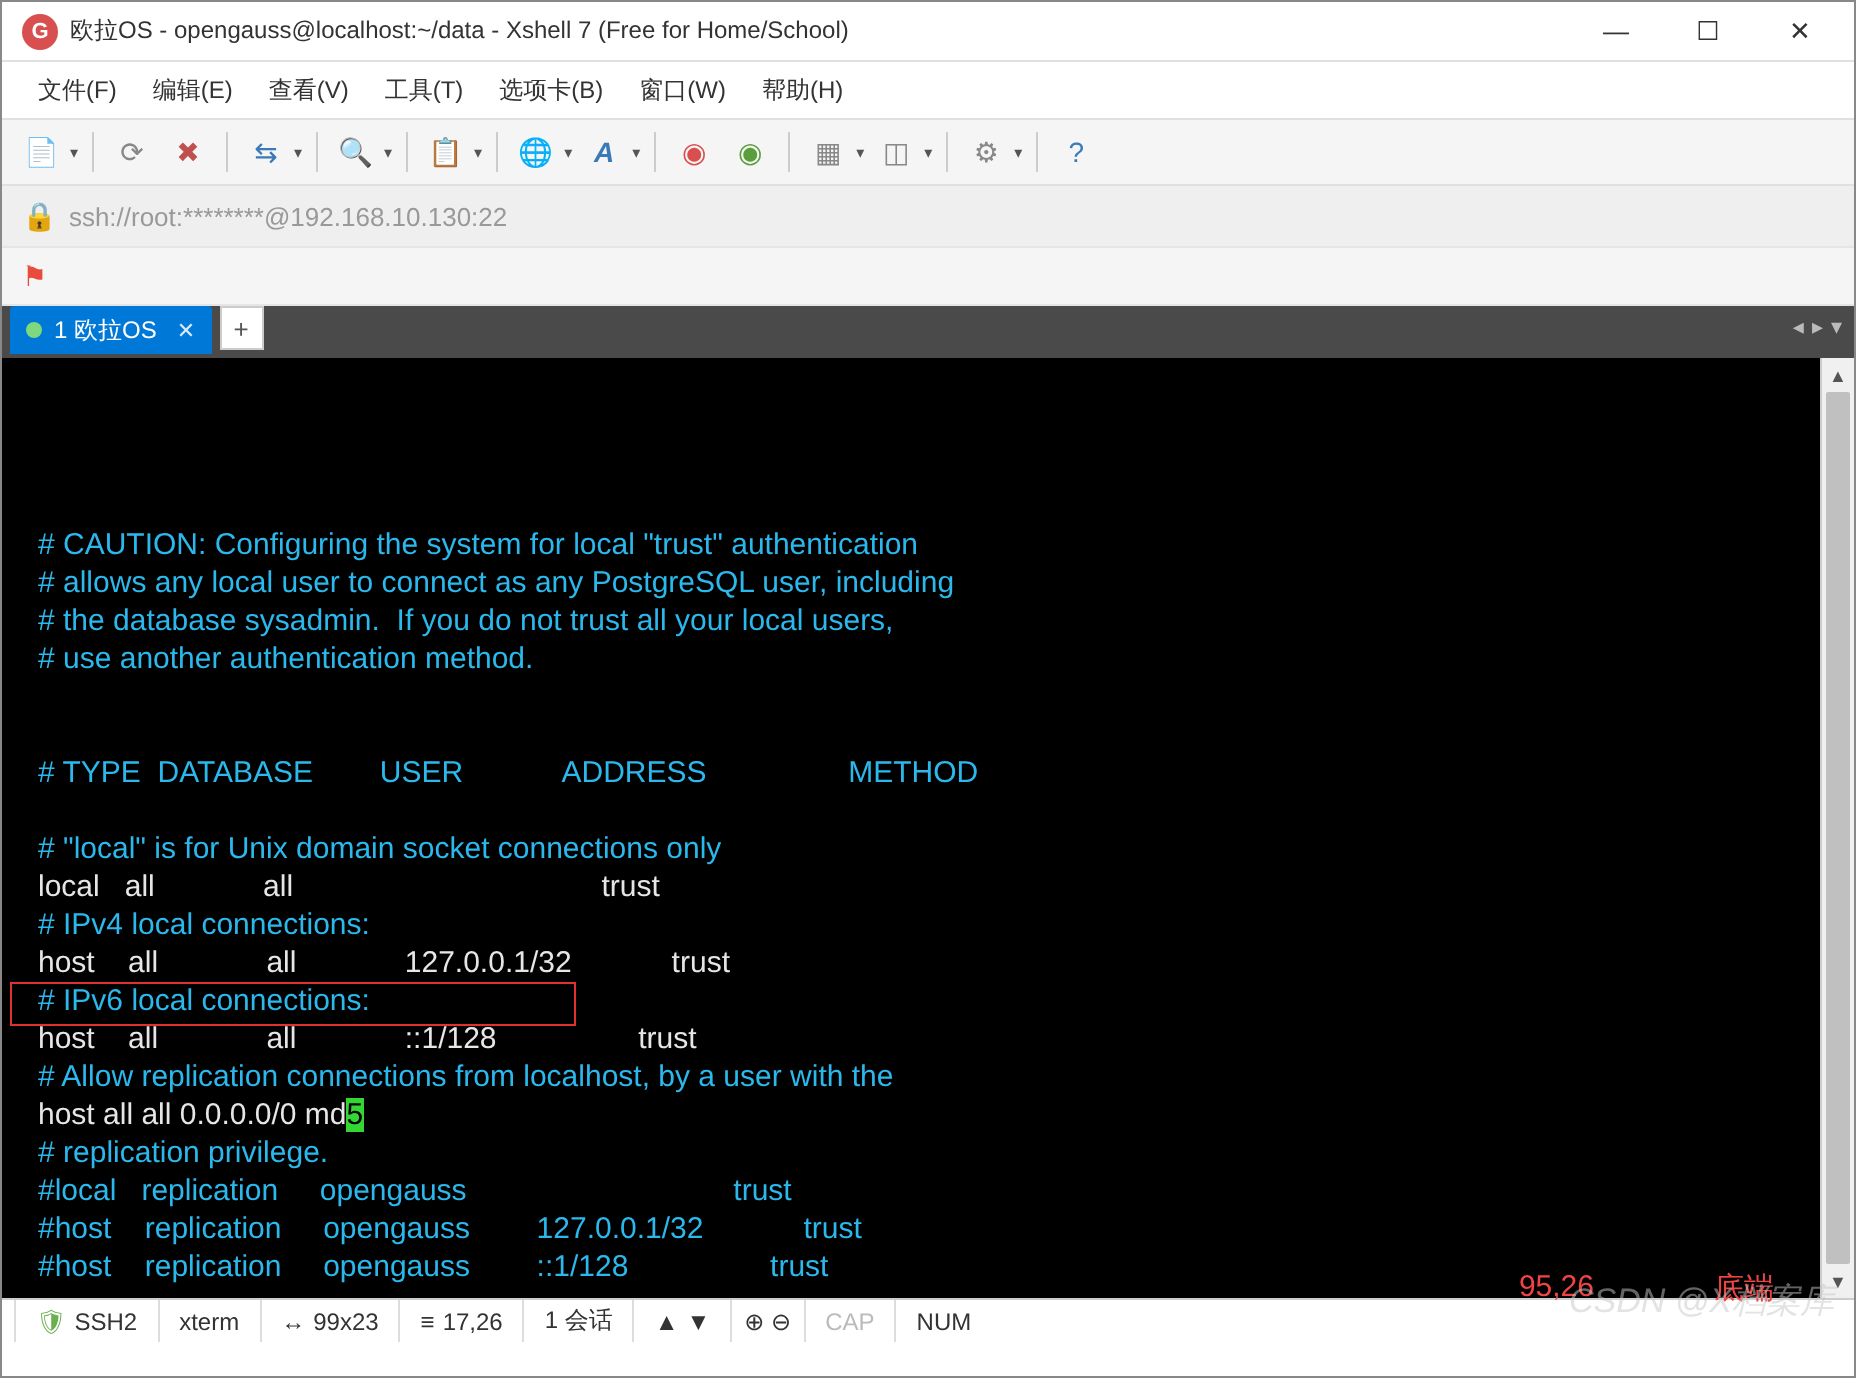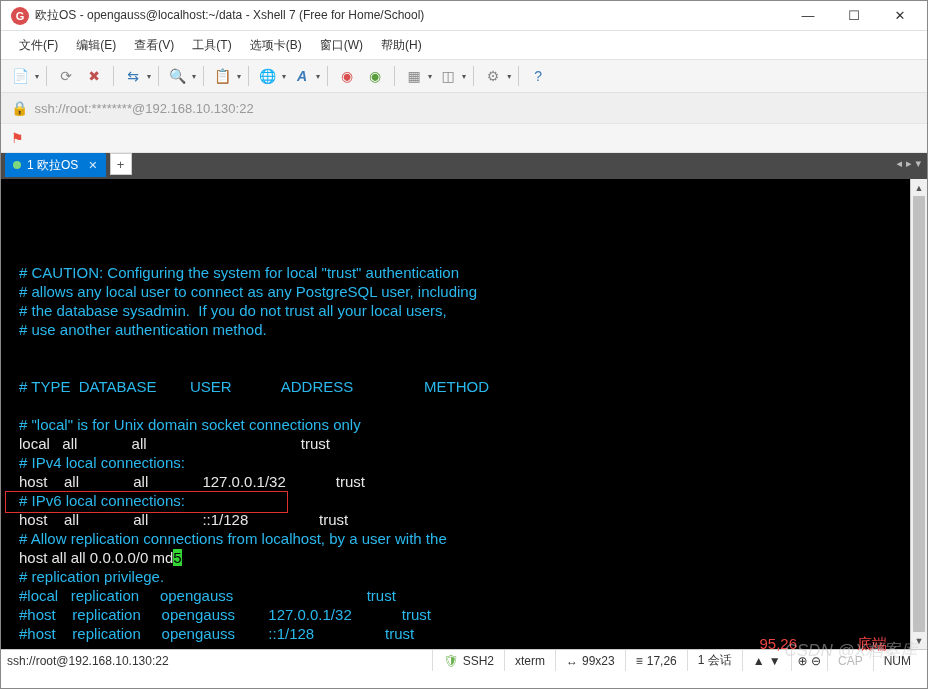--- a/index.html
+++ b/index.html
@@ -134,21 +134,20 @@
     <div class="sb-btn">▼</div>
   </div>
 </div>
 
 <div class="status-overlay">
   <span>95,26</span>
   <span>底端</span>
 </div>
 
 <div class="statusbar">
-  <div class="st-left">ssh://root@192.168.10.130:22</div>
   <div class="st-seg">
       <span class="shield">🛡</span>
       <span>SSH2</span>
     </div>
   <div class="st-seg">xterm</div>
   <div class="st-seg">
       <span>↔</span>
       <span>99x23</span>
     </div>
   <div class="st-seg">

